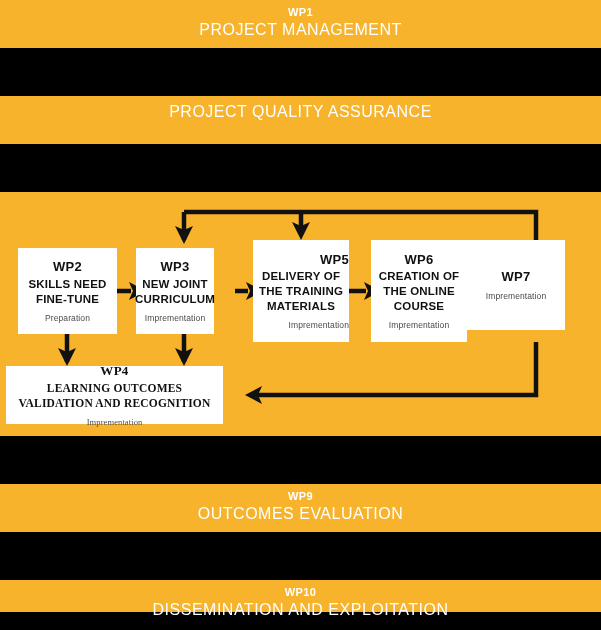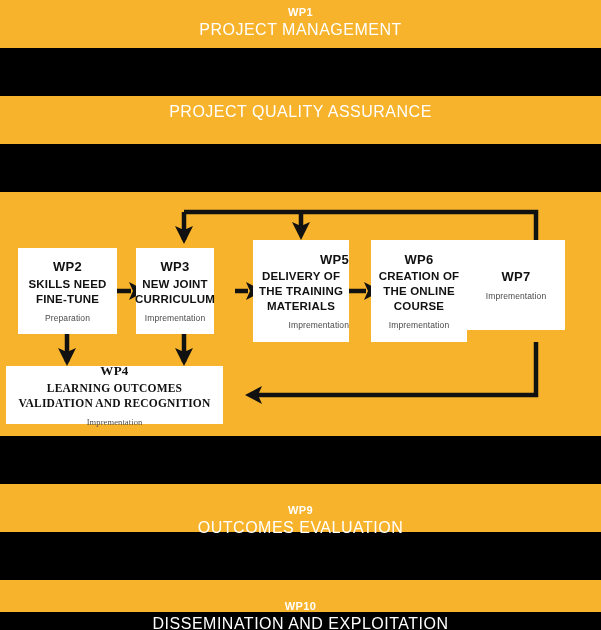--- a/index.html
+++ b/index.html
@@ -33,22 +33,22 @@
     line-height: 1.25;
   }
   .band-title {
     font-size: 16px;
     letter-spacing: 0.5px;
     line-height: 1.3;
   }
 
   #band-wp1  { top: 0px;   height: 48px; padding-top: 6px; }
   #band-wp8  { top: 96px;  height: 48px; padding-top: 6px; }
-  #band-wp9  { top: 484px; height: 48px; padding-top: 20px; }
-  #band-wp10 { top: 580px; height: 32px; padding-top: 20px; }
+  #band-wp9  { top: 484px; height: 48px; padding-top: 6px; }
+  #band-wp10 { top: 580px; height: 32px; padding-top: 6px; }
 
   
   #workarea {
     position: absolute;
     left: 0;
     top: 192px;
     width: 601px;
     height: 244px;
     background: #F7B32B;
   }

